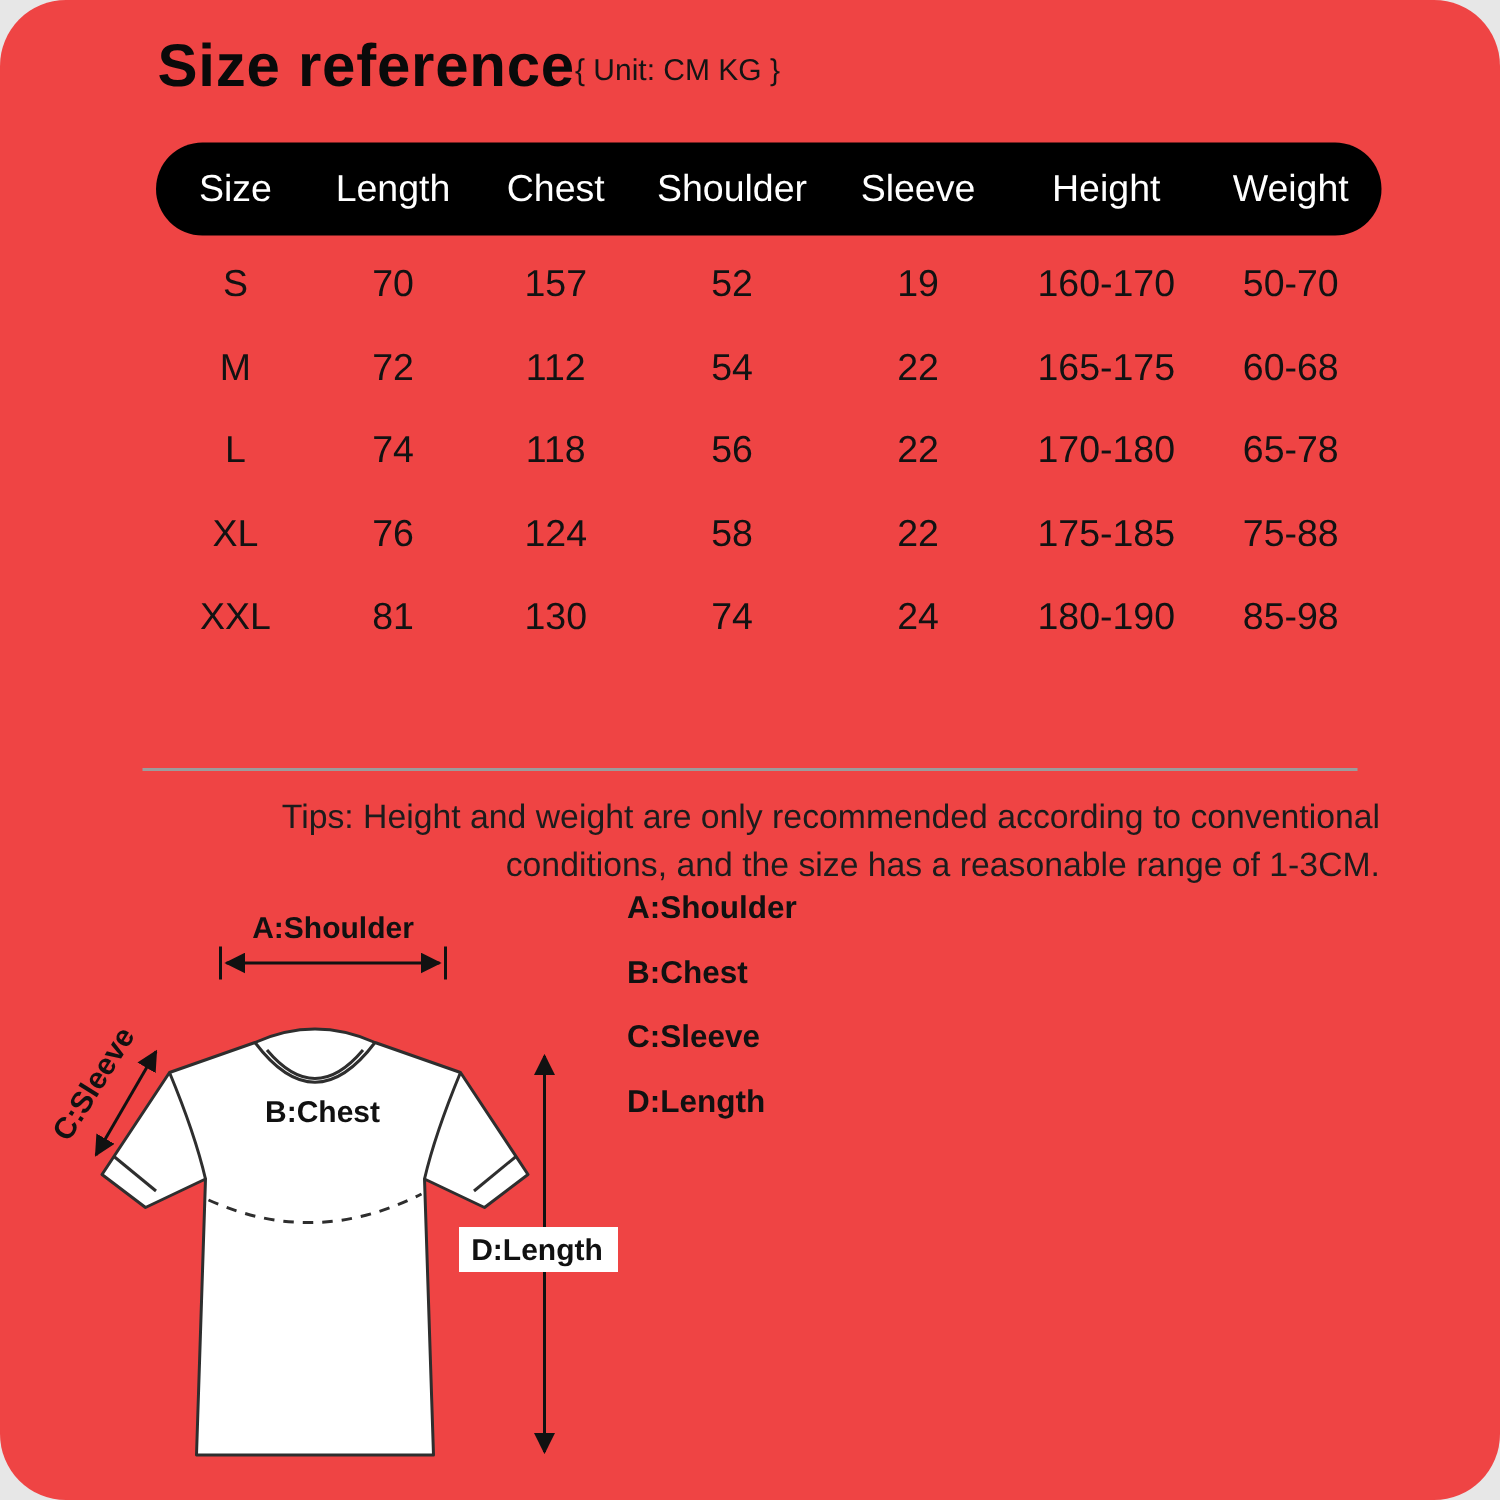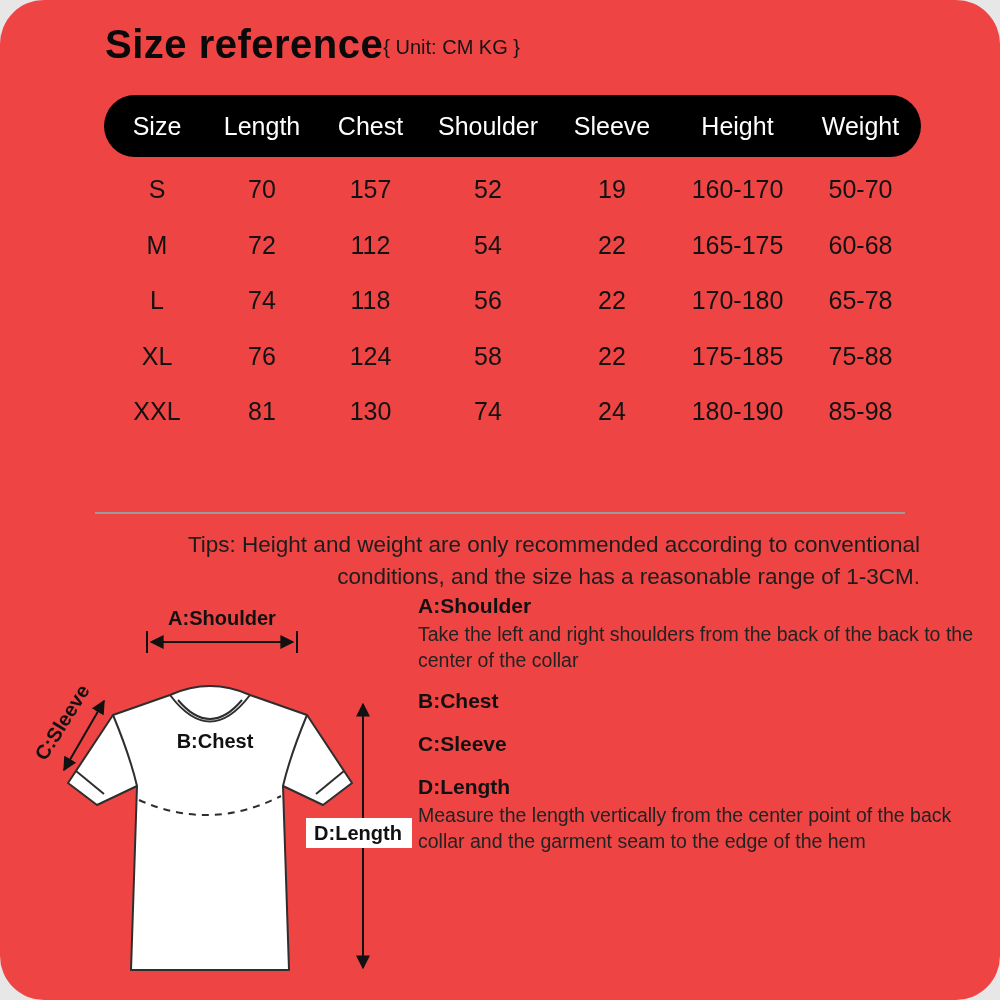--- a/index.html
+++ b/index.html
@@ -146,27 +146,25 @@
     <text x="222" y="27" text-anchor="middle">A:Shoulder</text>
     <text x="68" y="128" text-anchor="middle" transform="rotate(-58 68 128)">C:Sleeve</text>
     <text x="215" y="150" text-anchor="middle">B:Chest</text>
     <rect x="306" y="220" width="106" height="30" fill="#ffffff"></rect>
     <text x="358" y="242" text-anchor="middle">D:Length</text>
   </svg>
 
   <div class="measures">
     <div class="m-block">
       <div class="m-title">A:Shoulder</div>
-      <div class="m-desc">Take the left and right shoulders from the back of the back to the center of the collar</div>
     </div>
     <div class="m-block">
       <div class="m-title">B:Chest</div>
     </div>
     <div class="m-block">
       <div class="m-title">C:Sleeve</div>
     </div>
     <div class="m-block">
       <div class="m-title">D:Length</div>
-      <div class="m-desc">Measure the length vertically from the center point of the back collar and the garment seam to the edge of the hem</div>
     </div>
   </div>
 
 </div>
 
 </body></html>

